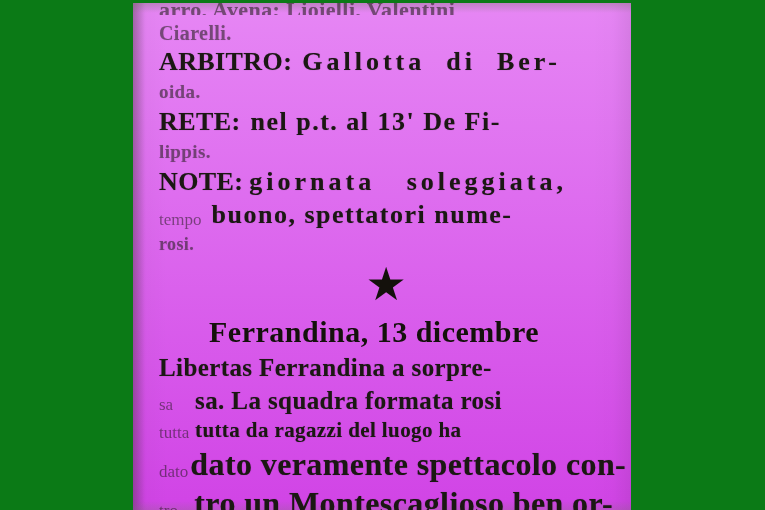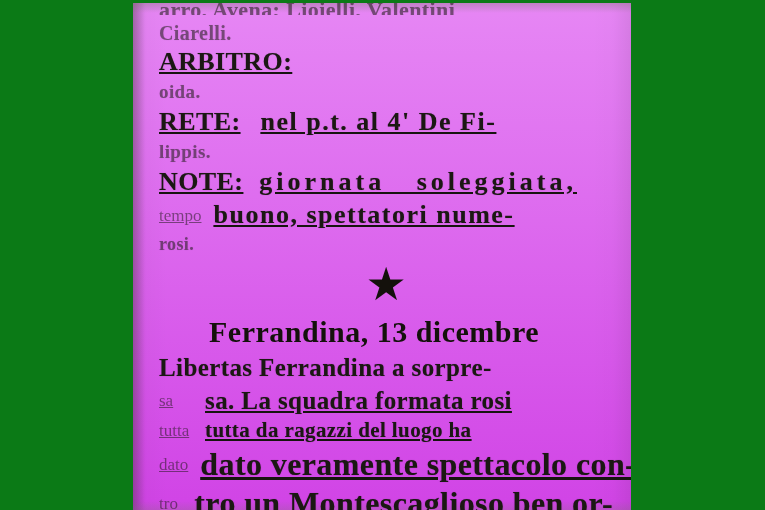--- a/index.html
+++ b/index.html
@@ -60,24 +60,23 @@
   }
   .faded {
     opacity: 0.55;
     filter: blur(0.25px);
   }
   .lead {
     font-weight: 700;
   }
   .row {
     display: flex;
-    align-items: center;
-    gap: 12px;
+    align-items: flex-end;
+    gap: 2px;
     margin-bottom: 7px;
-    text-decoration: underline;
   }
   .star-wrap {
     text-align: center;
     margin: 10px 0 6px 0;
     height: 48px;
   }
   .star {
     display: inline-block;
     font-size: 46px;
     line-height: 44px;
@@ -127,39 +126,40 @@
     <div class="col">
 
       <div class="block">
         <div class="ln body-line faded l1" style="font-size:22px;overflow:hidden;height:16px;">arro, Avena; Lioielli, Valentini</div>
         <div class="ln body-line faded" style="font-size:20px;margin-bottom:6px;">Ciarelli.</div>
       </div>
 
       <div class="block">
         <div class="row">
           <span class="ln body-line lead" style="margin-bottom:0;">ARBITRO:</span>
+          <span class="ln body-line sp-2" style="margin-bottom:0;margin-left:8px;">Gallotta  di  Ber-</span>
         </div>
         <div class="ln body-line faded" style="font-size:19px;margin-bottom:8px;">oida.</div>
       </div>
 
       <div class="block">
         <div class="row">
           <span class="ln body-line lead" style="margin-bottom:0;">RETE:</span>
-          <span class="ln body-line sp-1" style="margin-bottom:0;margin-left:8px;">nel p.t. al 4' De Fi-</span>
+          <span class="ln body-line sp-1" style="margin-bottom:0;margin-left:8px;">nel p.t. al 13' De Fi-</span>
         </div>
         <div class="ln body-line faded" style="font-size:19px;margin-bottom:8px;">lippis.</div>
       </div>
 
       <div class="block">
         <div class="row">
           <span class="ln body-line lead" style="margin-bottom:0;">NOTE:</span>
           <span class="ln body-line sp-2" style="margin-bottom:0;margin-left:4px;">giornata   soleggiata,</span>
         </div>
         <div class="row">
-          <span class="ln inline-faint" style="">tempo</span>
+          <span class="ln inline-faint" style="margin-right:8px;">tempo</span>
           <span class="ln body-line sp-1" style="margin-bottom:0;">buono, spettatori nume-</span>
         </div>
         <div class="ln body-line faded" style="font-size:18px;margin-bottom:4px;">rosi.</div>
       </div>
 
       <div class="star-wrap block">
         <span class="star">★</span>
       </div>
 
       <div class="ln headline block">Ferrandina, 13 dicembre</div>

